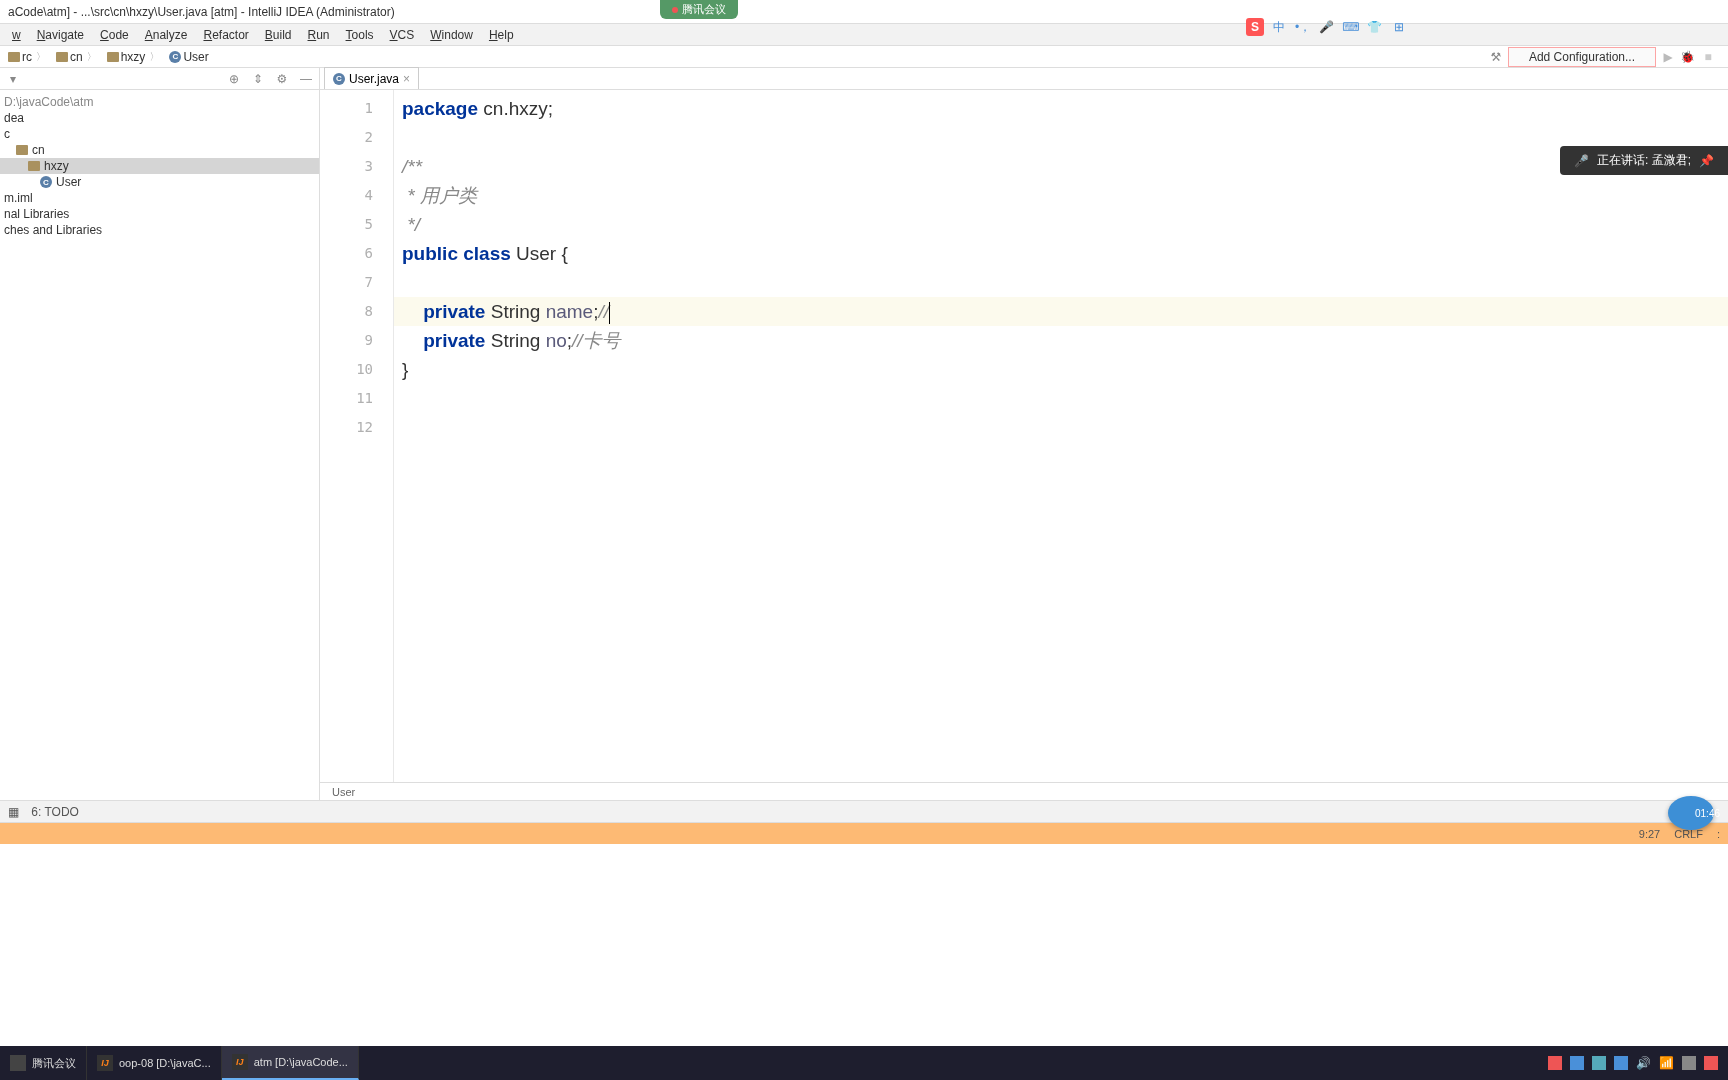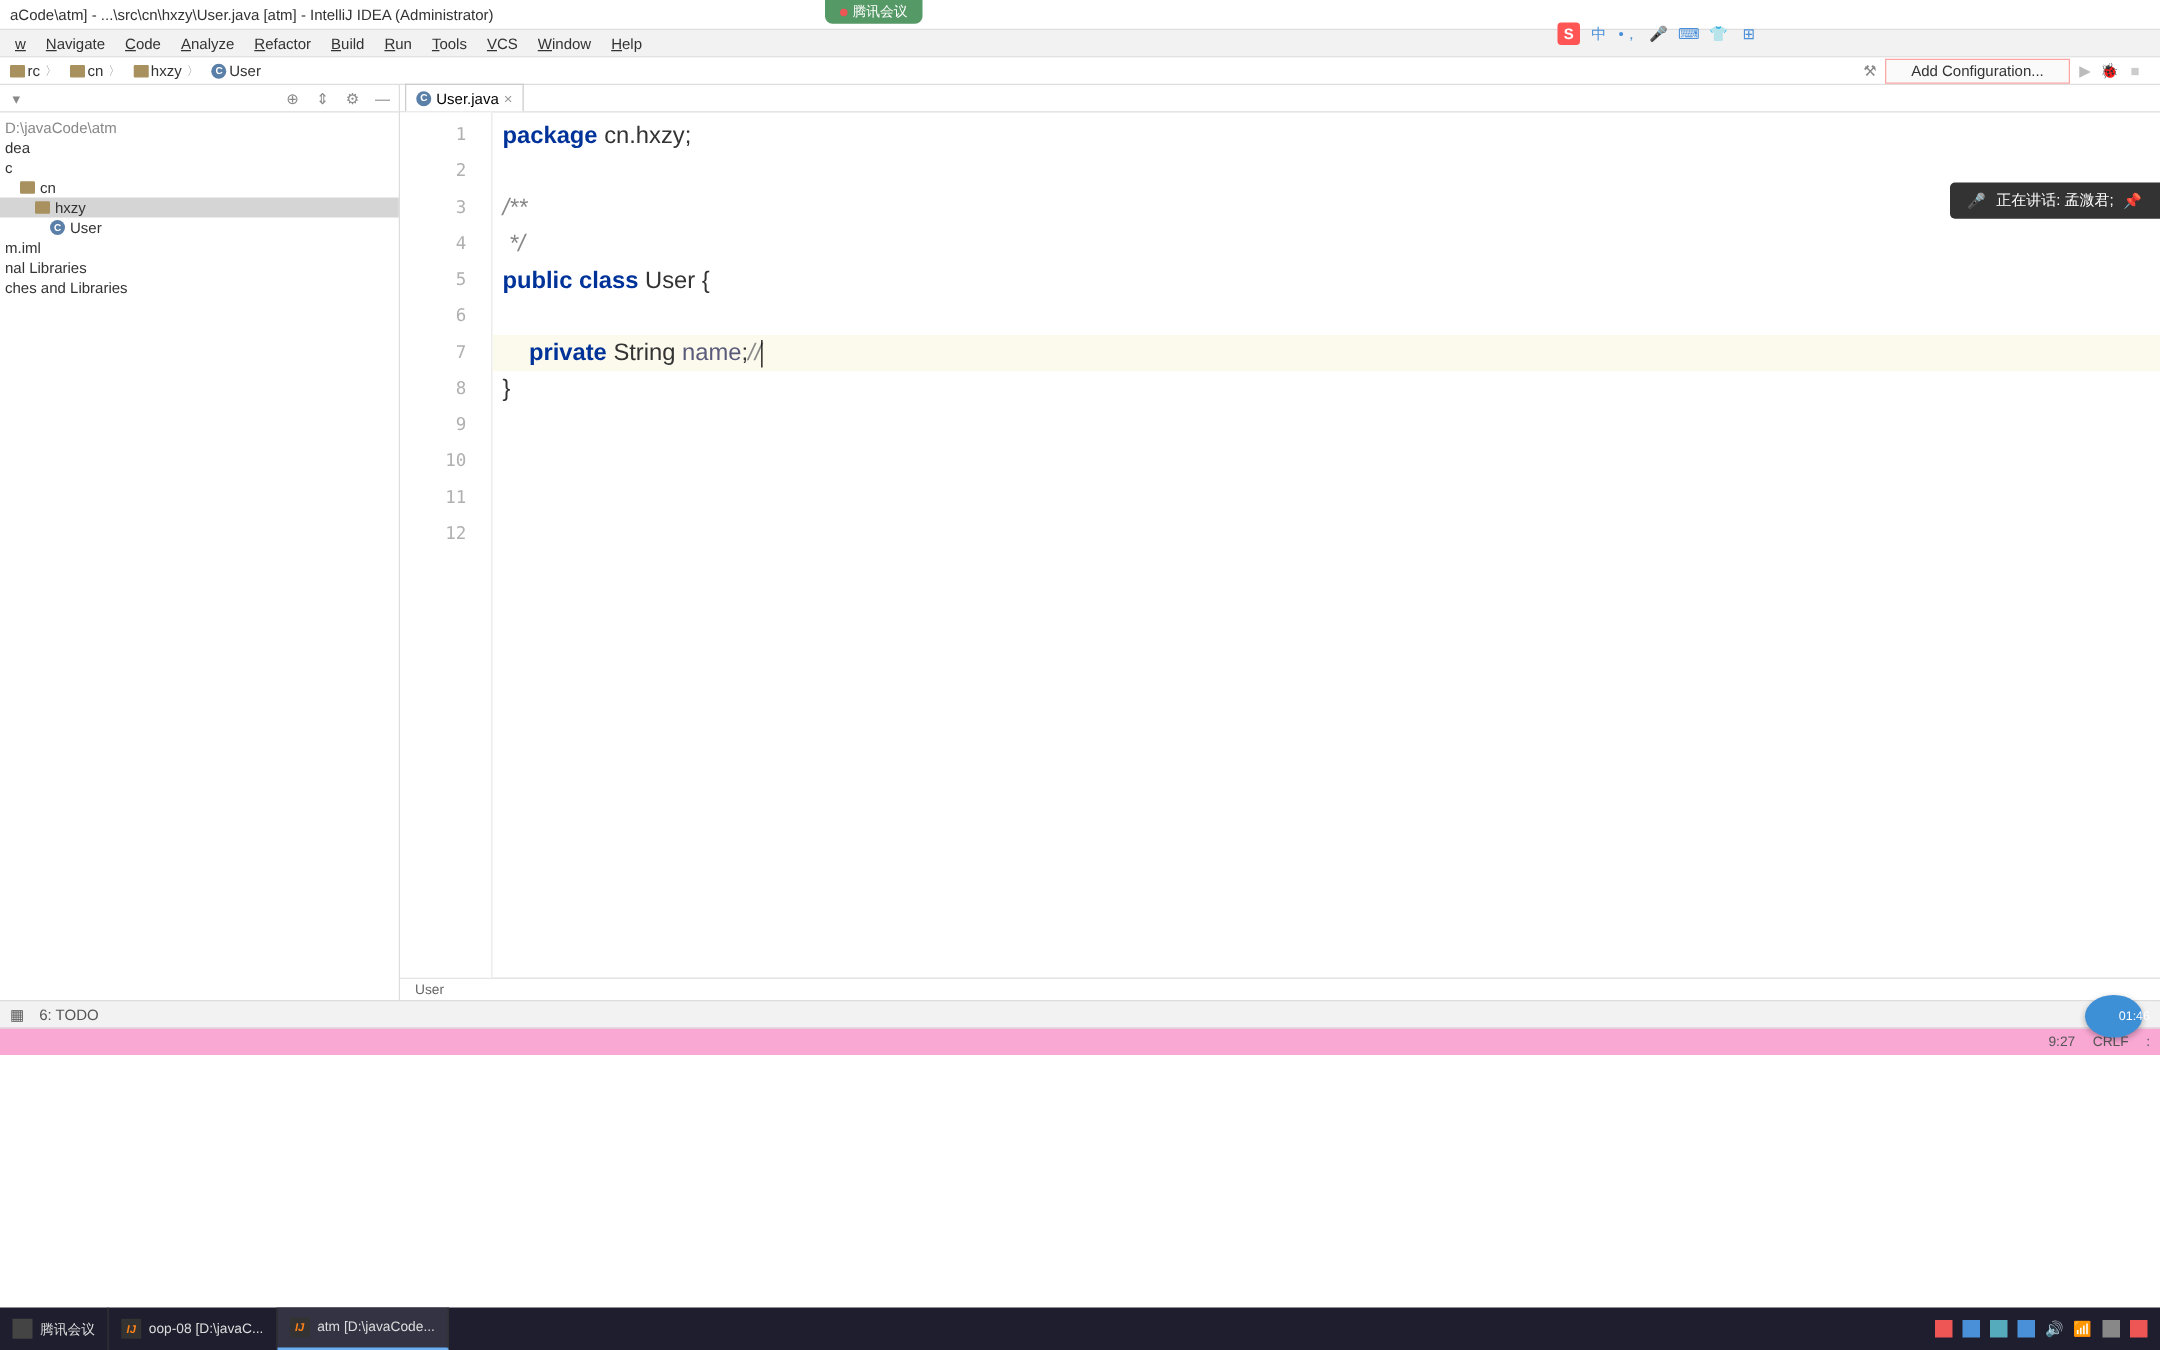--- a/index.html
+++ b/index.html
@@ -52,21 +52,21 @@
     .kw { color: #003399; font-weight: bold; }
     .comment { color: #888; font-style: italic; }
     .ident { color: #333; }
     .field { color: #5a5a7a; }
     .cursor { display: inline-block; width: 1px; height: 22px; background: #000; vertical-align: middle; }
     
     .breadcrumb-editor { height: 18px; border-top: 1px solid #ddd; padding: 0 12px; font-size: 11px; color: #666; display: flex; align-items: center; }
     
     .bottom-bar { height: 22px; border-top: 1px solid #ddd; background: #f2f2f2; display: flex; align-items: center; padding: 0 8px; font-size: 12px; color: #555; }
     
-    .status-bar { height: 22px; border-top: 1px solid #ddd; background: #f9a8d4; display: flex; align-items: center; justify-content: flex-end; padding: 0 8px; font-size: 11px; color: #555; gap: 14px; }
+    .status-bar { height: 22px; border-top: 1px solid #ddd; background: #fdba74; display: flex; align-items: center; justify-content: flex-end; padding: 0 8px; font-size: 11px; color: #555; gap: 14px; }
     
     .timer-badge { position: absolute; right: 14px; top: 796px; width: 46px; height: 34px; border-radius: 50%; background: #3d8fd6; color: #fff; display: flex; align-items: center; justify-content: center; font-size: 10px; box-shadow: 0 2px 5px rgba(0,0,0,0.3); padding-left: 33px; }
     
     .speaking-badge { position: absolute; right: 0; top: 146px; background: #333; color: #fff; padding: 6px 14px; font-size: 12px; border-radius: 4px 0 0 4px; display: flex; align-items: center; gap: 8px; }
     
     .taskbar { position: absolute; bottom: 0; left: 0; right: 0; height: 34px; background: #1e1e2e; display: flex; align-items: center; justify-content: space-between; }
     .taskbar-left { display: flex; align-items: center; height: 100%; }
     .task-item { height: 34px; padding: 0 10px; display: flex; align-items: center; gap: 6px; color: #ddd; font-size: 11px; border-right: 1px solid #333; }
     .task-item.active { background: #333344; border-bottom: 2px solid #6ab0f3; }
     .task-icon { width: 16px; height: 16px; background: #444; display: inline-block; font-style: italic; }
@@ -188,24 +188,26 @@
           <div class="line-num">8</div>
           <div class="line-num">9</div>
           <div class="line-num">10</div>
           <div class="line-num">11</div>
           <div class="line-num">12</div>
         </div>
       <div class="code" id="code">
           <div class="code-line"><span class="kw">package</span><span class="ident"> cn.hxzy;</span></div>
           <div class="code-line"></div>
           <div class="code-line"><span class="comment">/**</span></div>
+          <div class="code-line"><span class="comment"> * 用户类</span></div>
           <div class="code-line"><span class="comment"> */</span></div>
           <div class="code-line"><span class="kw">public class</span><span class="ident"> User </span><span class="ident">{</span></div>
           <div class="code-line"></div>
           <div class="code-line hl"><span class="">    </span><span class="kw">private</span><span class="ident"> String </span><span class="field">name</span><span class="ident">;</span><span class="comment">//</span><span class="cursor"></span></div>
+          <div class="code-line"><span class="">    </span><span class="kw">private</span><span class="ident"> String </span><span class="field">no</span><span class="ident">;</span><span class="comment">//卡号</span></div>
           <div class="code-line"><span class="ident">}</span></div>
           <div class="code-line"></div>
         </div>
     </div>
     <div class="breadcrumb-editor">
       <span>User</span>
     </div>
   </div>
 </div>
 

